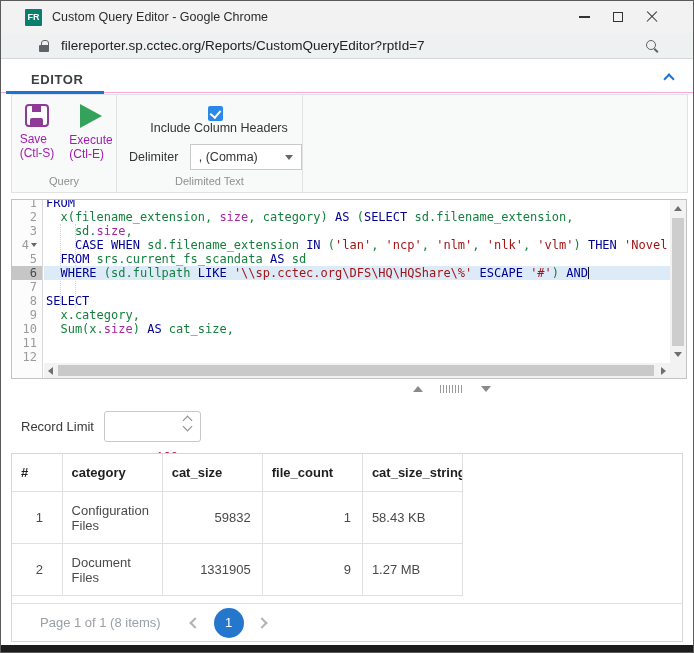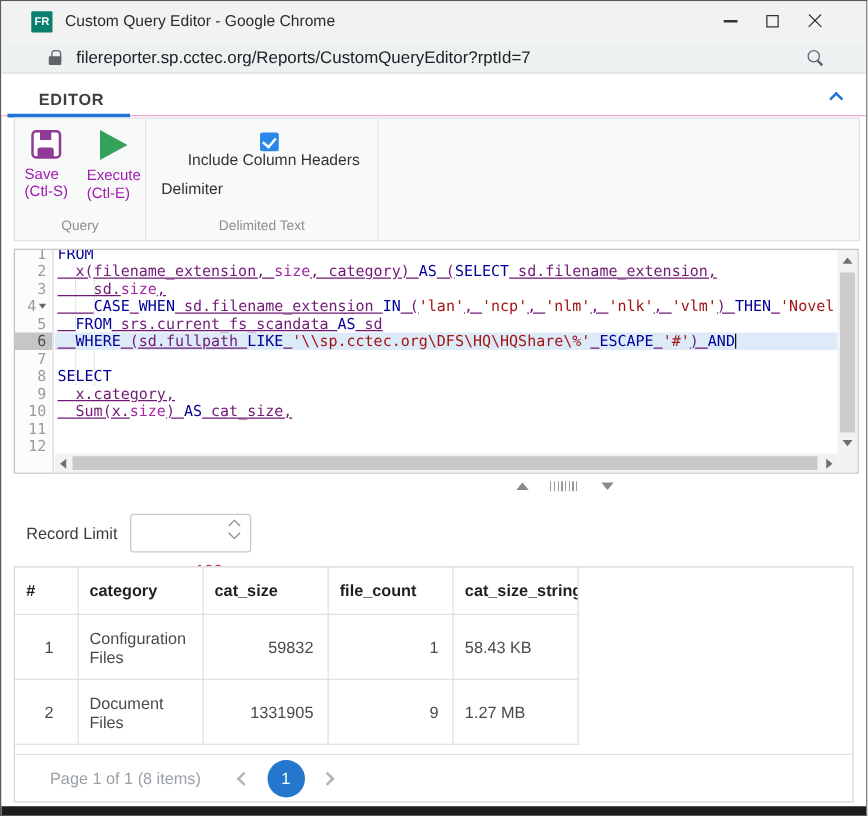--- a/index.html
+++ b/index.html
@@ -67,21 +67,21 @@
   
   .editor{position:absolute;left:10px;top:198px;width:676px;height:180px;border:1px solid #c3c3c3;background:#fff;overflow:hidden;font-family:"DejaVu Sans Mono",monospace;font-size:12px;line-height:14px;}
   .gutter{position:absolute;left:0;top:0;bottom:0;width:31px;background:#fcfcfc;border-right:1px solid #d9d9d9;padding-top:0;overflow:hidden;}
   .gwrap,.cwrap{margin-top:-4px;}
   .gl{height:14px;color:#9b9b9b;text-align:right;padding-right:5px;white-space:nowrap;}
   .gl.act{background:#c6c6c6;color:#4a4a4a;}
   .fold{display:inline-block;width:0;height:0;border-left:3.5px solid transparent;border-right:3.5px solid transparent;border-top:4.5px solid #666;margin-left:2px;vertical-align:2px;cursor:pointer;}
   .codepane{position:absolute;left:32px;top:0;right:16px;bottom:15px;overflow:hidden;cursor:text;}
   .cl{height:14px;white-space:pre;padding-left:2px;position:relative;z-index:1;}
   .cl.act{background:var(--active-line);}
-  .tok-p{color:#701a75;text-decoration:underline;} .tok-k{color:var(--kw);} .tok-s{color:var(--str);} .tok-t{color:var(--typ);}
+  .tok-p{color:#15803d;} .tok-k{color:var(--kw);} .tok-s{color:var(--str);} .tok-t{color:var(--typ);}
   .caret{display:inline-block;width:1px;height:12px;background:#111;vertical-align:-2px;}
   .iguide{position:absolute;width:0;border-left:1px dotted #d4d4d4;z-index:0;}
   .vsb{position:absolute;right:0;top:0;bottom:15px;width:16px;background:#f2f2f2;}
   .vsb .thumb{position:absolute;left:2px;right:2px;top:18px;height:128px;background:#cdcdcd;cursor:pointer;}
   .sb-arrow{position:absolute;width:0;height:0;cursor:pointer;}
   .vsb .up{left:4px;top:6px;border-left:4px solid transparent;border-right:4px solid transparent;border-bottom:5px solid #6f6f6f;}
   .vsb .down{left:4px;bottom:6px;border-left:4px solid transparent;border-right:4px solid transparent;border-top:5px solid #6f6f6f;}
   .hsb{position:absolute;left:32px;right:16px;bottom:0;height:15px;background:#f2f2f2;z-index:2;}
   .hsb .thumb{position:absolute;top:2px;bottom:2px;left:14px;right:16px;background:#c9c9c9;cursor:pointer;}
   .hsb .left{left:4px;top:4px;border-top:4px solid transparent;border-bottom:4px solid transparent;border-right:5px solid #6f6f6f;}
@@ -172,20 +172,24 @@
       </div>
       <div class="rgroup-label">Query</div>
     </div>
     <div class="rgroup d">
       <div class="chkrow">
         <span class="chk"></span>
         <span class="chklabel">Include Column Headers</span>
       </div>
       <div class="delimrow">
         <span class="delimlabel">Delimiter</span>
+        <span class="select">
+          <span class="val">, (Comma)</span>
+          <span class="arr"></span>
+        </span>
       </div>
       <div class="rgroup-label">Delimited Text</div>
     </div>
     <div class="rfill"></div>
   </div>
 
   <div class="editor">
     <div class="gutter">
       <div class="gwrap">
           <div class="gl">1</div>

